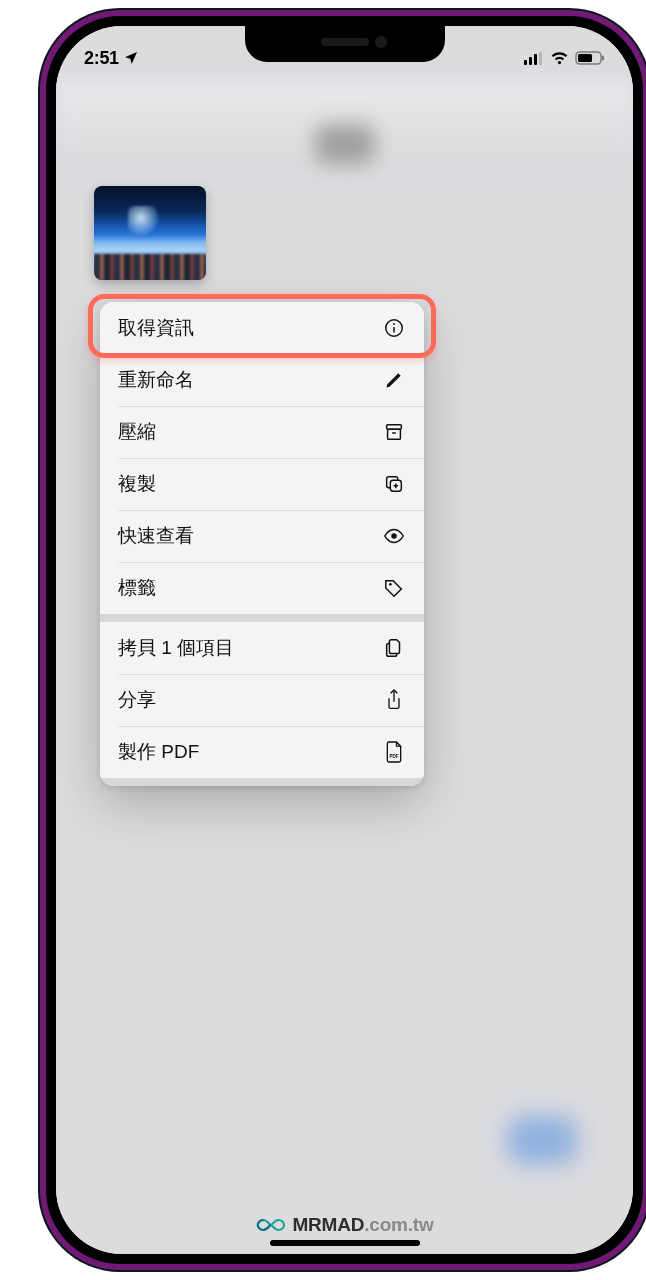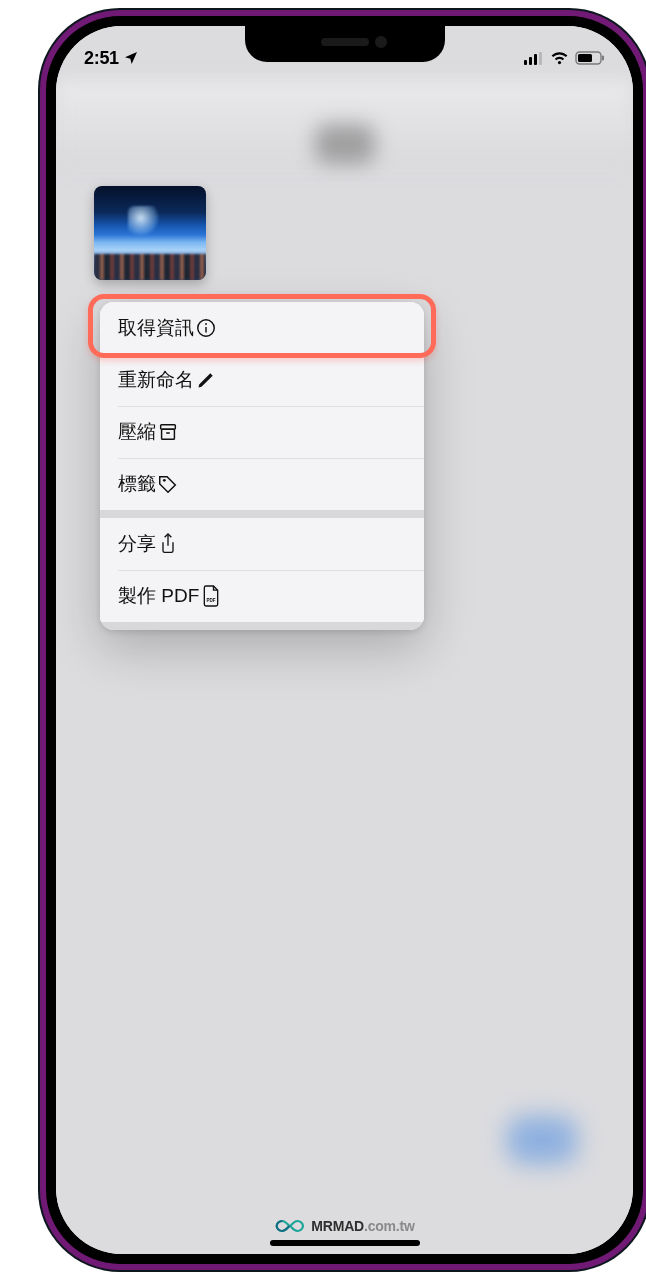--- a/index.html
+++ b/index.html
@@ -197,20 +197,21 @@
       border-radius: 14px;
       overflow: hidden;
       background: #f0f0f2;
       box-shadow: 0 18px 50px rgba(0,0,0,.22), 0 2px 6px rgba(0,0,0,.12);
       z-index: 20;
     }
     .menu-group { background: #f4f4f6; }
     .menu-item {
       display: flex;
       align-items: center;
+      justify-content: space-between;
       height: 52px;
       padding: 13px 18px;
       font-size: 19px;
       color: #111;
       cursor: pointer;
       background: #f4f4f6;
       position: relative;
     }
     .menu-item + .menu-item::before {
       content: "";
@@ -251,21 +252,21 @@
     
     .watermark {
       position: absolute;
       bottom: 18px;
       left: 50%;
       transform: translateX(-50%);
       display: flex;
       align-items: center;
       gap: 7px;
       z-index: 55;
-      font-size: 14px;
+      font-size: 19px;
       font-weight: 700;
       letter-spacing: -0.2px;
       white-space: nowrap;
     }
     .watermark-bold { color: #2e2e2e; }
     .watermark-light { color: #8a8a8a; font-weight: 600; }
   </style>
 </head>
 <body>
 
@@ -335,33 +336,62 @@
           <span>壓縮</span>
           <span class="menu-icon">
             <svg width="22" height="22" viewBox="0 0 24 24" fill="none" stroke="#111" stroke-width="1.6">
               <rect x="4" y="4" width="16" height="5" rx="1"></rect>
               <rect x="5" y="9" width="14" height="11" rx="1"></rect>
               <line x1="10" y1="13" x2="14" y2="13"></line>
             </svg>
           </span>
         </div>
         <div class="menu-item">
+          <span>複製</span>
+          <span class="menu-icon">
+            <svg width="22" height="22" viewBox="0 0 24 24" fill="none" stroke="#111" stroke-width="1.6">
+              <rect x="8" y="8" width="12" height="12" rx="3"></rect>
+              <path d="M8 16H6a2 2 0 0 1-2-2V6a2 2 0 0 1 2-2h8a2 2 0 0 1 2 2v2"></path>
+              <line x1="14" y1="11.5" x2="14" y2="16.5"></line>
+              <line x1="11.5" y1="14" x2="16.5" y2="14"></line>
+            </svg>
+          </span>
+        </div>
+        <div class="menu-item">
+          <span>快速查看</span>
+          <span class="menu-icon">
+            <svg width="24" height="22" viewBox="0 0 24 24" fill="none" stroke="#111" stroke-width="1.6">
+              <path d="M2 12s3.5-7 10-7 10 7 10 7-3.5 7-10 7S2 12 2 12z"></path>
+              <circle cx="12" cy="12" r="3" fill="#111" stroke="none"></circle>
+            </svg>
+          </span>
+        </div>
+        <div class="menu-item">
           <span>標籤</span>
           <span class="menu-icon">
             <svg width="22" height="22" viewBox="0 0 24 24" fill="none" stroke="#111" stroke-width="1.6">
               <path d="M20 13l-8 8-9-9V4h8l9 9z"></path>
               <circle cx="8" cy="8" r="1.5" fill="#111" stroke="none"></circle>
             </svg>
           </span>
         </div>
       </div>
 
       <div class="group-gap"></div>
 
       <div class="menu-group">
+        <div class="menu-item">
+          <span>拷貝 1 個項目</span>
+          <span class="menu-icon">
+            <svg width="22" height="22" viewBox="0 0 24 24" fill="none" stroke="#111" stroke-width="1.6">
+              <path d="M9 3h6l3 3v10a2 2 0 0 1-2 2H9a2 2 0 0 1-2-2V5a2 2 0 0 1 2-2z"></path>
+              <path d="M7 7H6a2 2 0 0 0-2 2v10a2 2 0 0 0 2 2h7a2 2 0 0 0 2-2v-1"></path>
+            </svg>
+          </span>
+        </div>
         <div class="menu-item">
           <span>分享</span>
           <span class="menu-icon">
             <svg width="20" height="24" viewBox="0 0 24 28" fill="none" stroke="#111" stroke-width="1.6">
               <path d="M12 2v14"></path>
               <path d="M8 6l4-4 4 4"></path>
               <path d="M6 12v10a2 2 0 0 0 2 2h8a2 2 0 0 0 2-2V12"></path>
             </svg>
           </span>
         </div>

